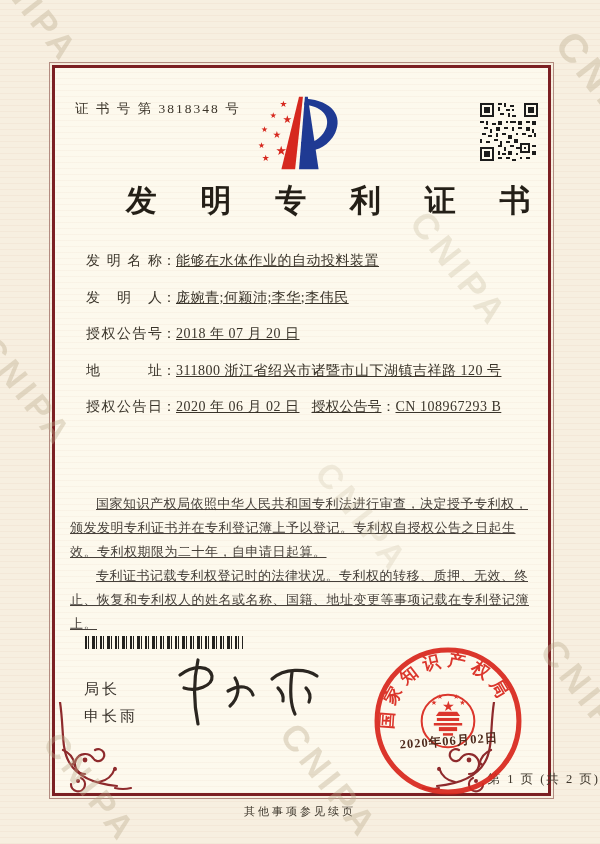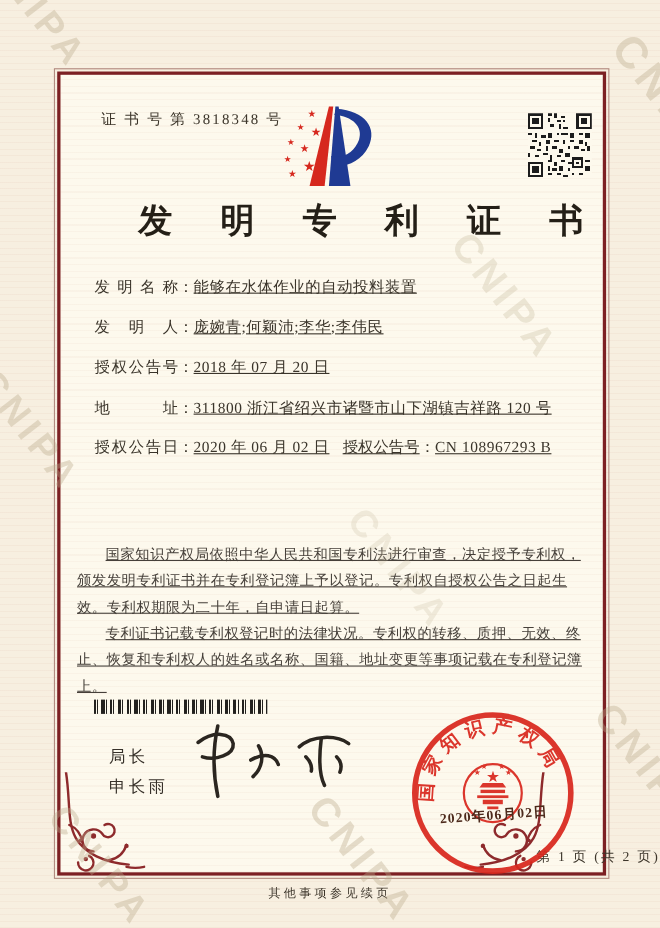--- a/index.html
+++ b/index.html
@@ -17,21 +17,21 @@
          background:#fdf9ed;
          background-image:repeating-linear-gradient(0deg,
            rgba(210,165,145,.08) 0px, rgba(210,165,145,.08) 1px,
            transparent 1px, transparent 6px);}
   
   .wm-layer{position:absolute;inset:0;z-index:9;pointer-events:none;}
   .wm{position:absolute;font-family:"Liberation Sans","DejaVu Sans",sans-serif;
       font-weight:bold;color:rgba(186,170,140,.38);letter-spacing:5px;
       transform:rotate(52deg);white-space:nowrap;}
   
-  .certno{position:absolute;left:92px;top:100px;z-index:3;
+  .certno{position:absolute;left:75px;top:100px;z-index:3;
           font-size:13.5px;letter-spacing:2px;color:#3d362b;text-align:center;}
   .logo{position:absolute;left:256px;top:92px;z-index:3;}
   .qr{position:absolute;left:480px;top:103px;z-index:3;}
   .title{position:absolute;left:0;top:180px;width:100%;z-index:3;
          text-align:center;font-size:31px;font-weight:bold;color:#241f17;
          letter-spacing:18px;text-indent:18px;padding-left:28px;}
   
   .fields{position:absolute;left:86px;top:252px;width:436px;z-index:3;
           font-size:14px;color:#3a342a;}
   .frow{height:22px;margin-bottom:14.5px;white-space:nowrap;text-decoration:underline;}
@@ -43,21 +43,21 @@
   
   .paras{position:absolute;left:70px;top:492px;width:462px;z-index:3;
          font-size:13px;line-height:24px;color:#46403a;text-decoration:underline;}
   .paras p{margin:0;text-indent:2em;letter-spacing:.5px;}
   
   .barcode{position:absolute;left:85px;top:636px;width:158px;height:13px;z-index:3;
      background:repeating-linear-gradient(90deg,
        #23211e 0 2px, transparent 2px 3px, #23211e 3px 4px, transparent 4px 7px,
        #23211e 7px 10px, transparent 10px 11px, #23211e 11px 12px, transparent 12px 15px);}
   
-  .sig-block{position:absolute;left:99px;top:676px;z-index:3;
+  .sig-block{position:absolute;left:84px;top:676px;z-index:3;
              font-size:15px;color:#37312a;line-height:27px;letter-spacing:3px;}
   .sig-svg{position:absolute;left:160px;top:648px;z-index:3;}
   
   .seal{position:absolute;left:372px;top:646px;z-index:6;opacity:.93;}
   .seal-date{position:absolute;left:374px;top:733px;width:150px;z-index:7;
              text-align:center;font-size:12.5px;font-weight:bold;color:#4d2a1c;
              letter-spacing:1px;transform:rotate(-4deg);}
   
   .pageno{position:absolute;left:0;top:771px;width:100%;z-index:3;
           text-align:right;font-size:12.5px;color:#3d362b;letter-spacing:2px;}

